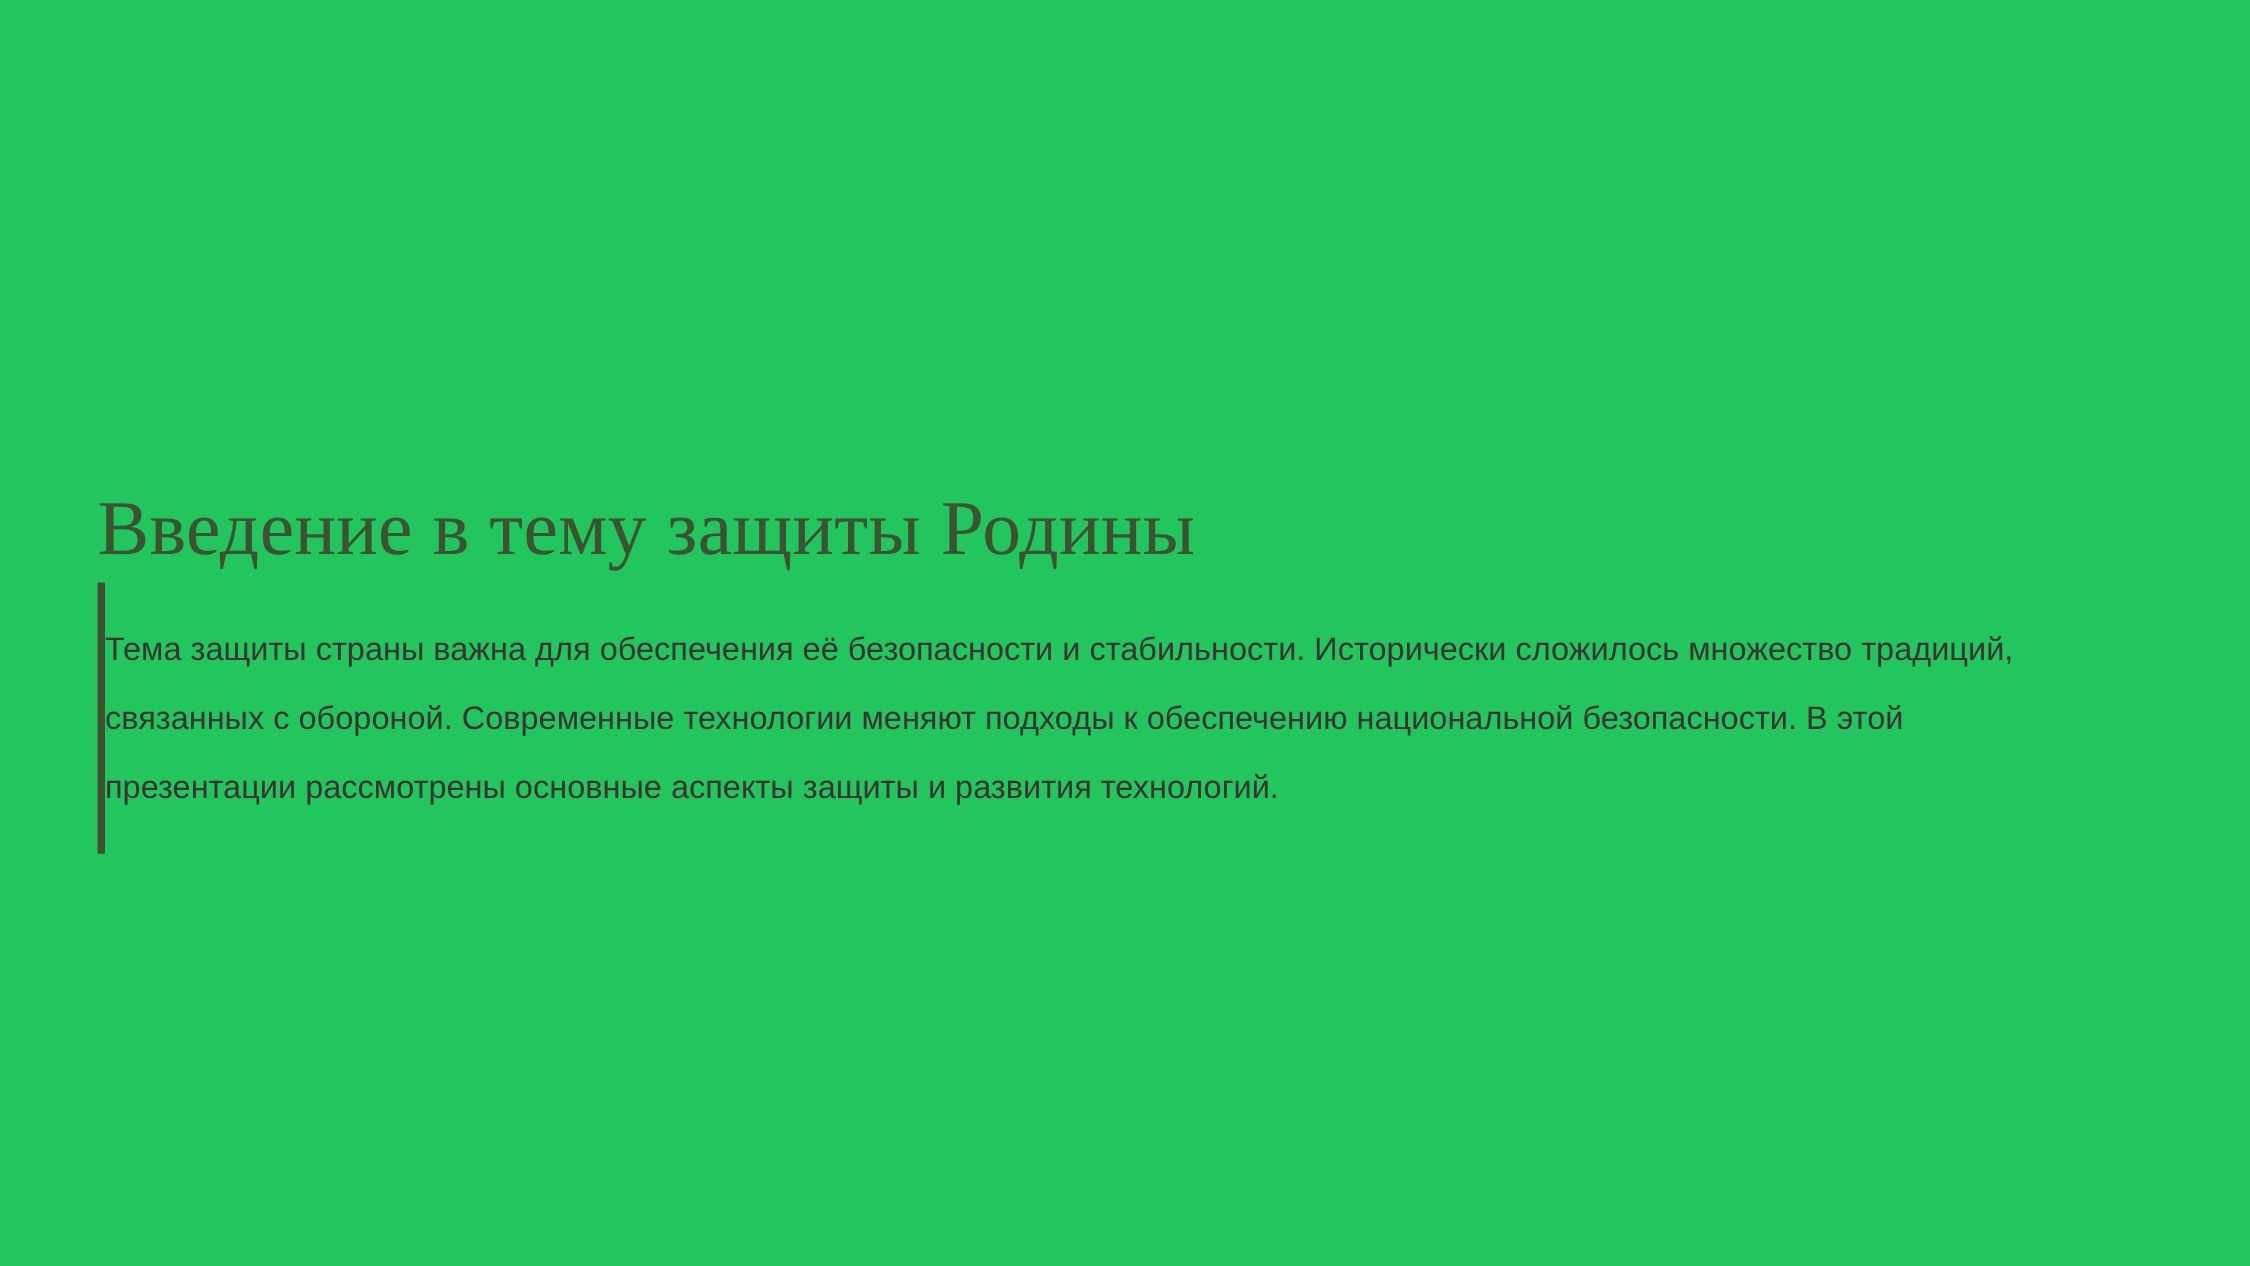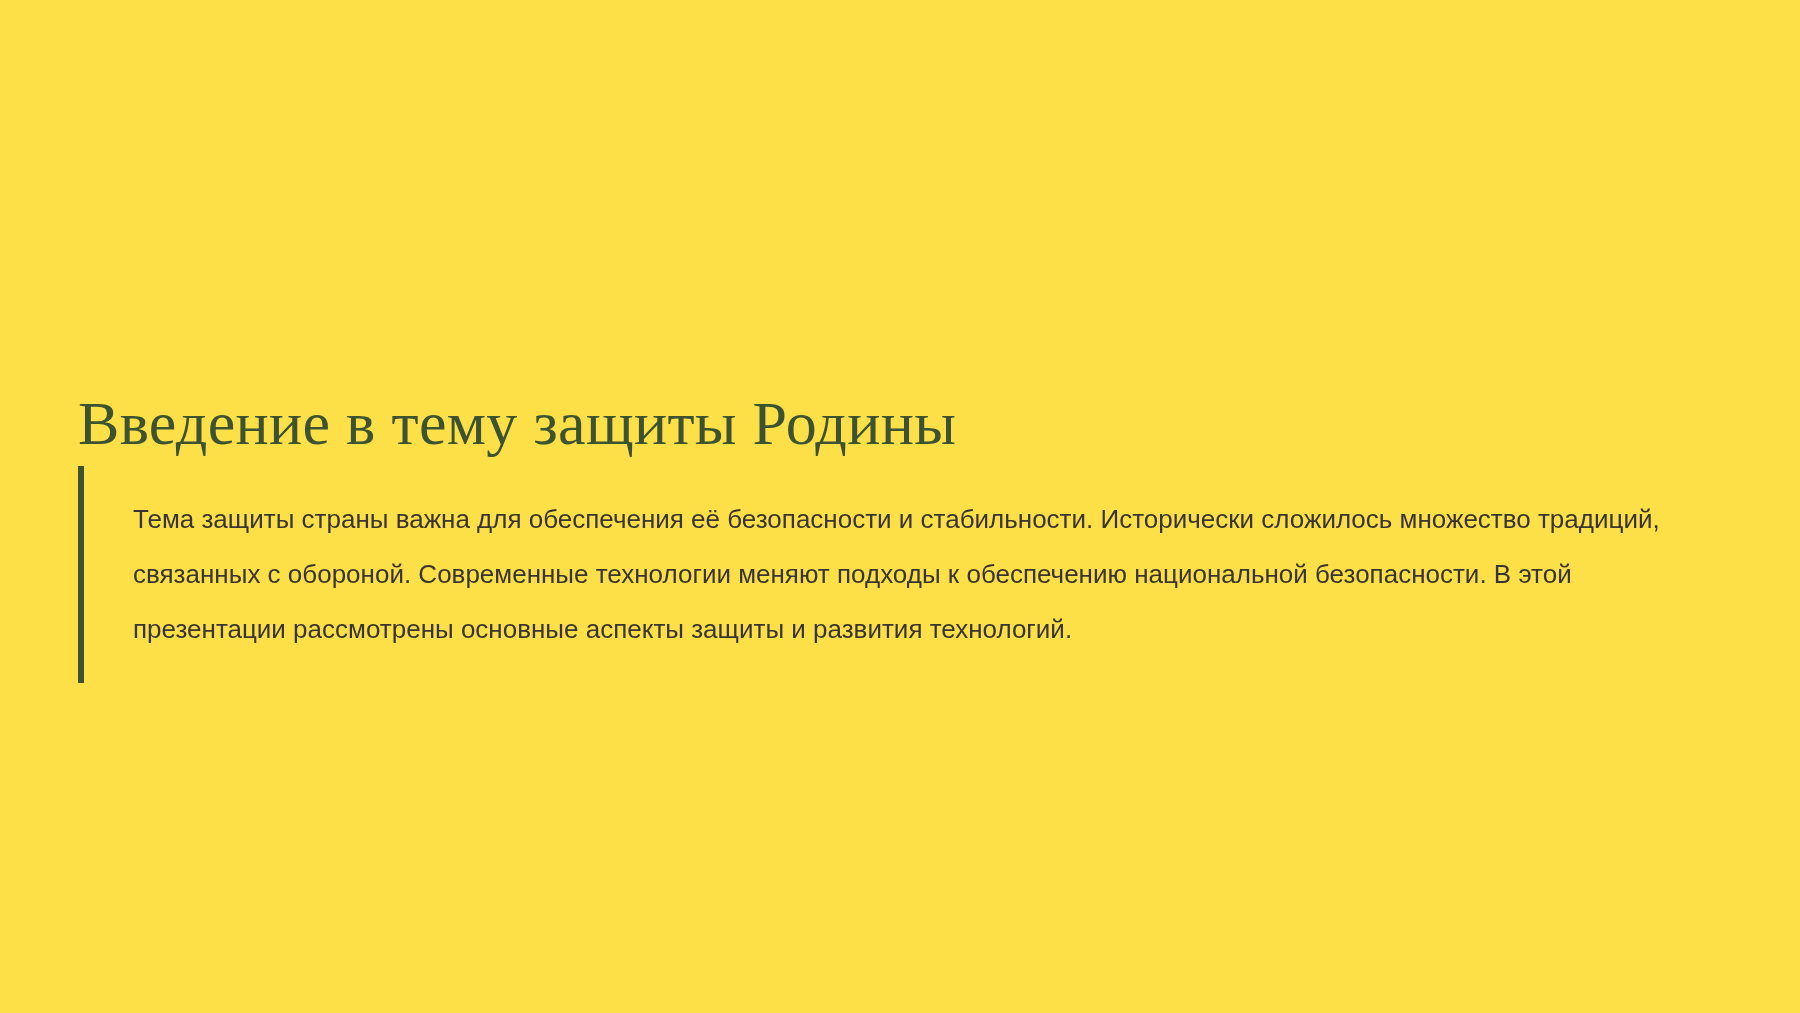--- a/index.html
+++ b/index.html
@@ -10,21 +10,21 @@
     width: 1800px;
     height: 1013px;
     background: #FDF3E3;
     font-family: "Liberation Sans", sans-serif;
     overflow: hidden;
   }
   .slide {
     position: relative;
     width: 1800px;
     height: 1013px;
-    background: #fde047;
+    background: #22c55e;
     box-sizing: border-box;
   }
   .slide-title {
     position: absolute;
     left: 78px;
     top: 342px;
     font-family: "Liberation Serif", "DejaVu Serif", serif;
     font-size: 62px;
     line-height: 78px;
     font-weight: 400;
@@ -40,21 +40,20 @@
     display: flex;
     align-items: stretch;
   }
   .accent-bar {
     width: 6px;
     min-height: 201px;
     background: #3C5230;
     flex: 0 0 6px;
   }
   .body-text {
-    margin-left: 49px;
     font-family: "Liberation Sans", "DejaVu Sans", sans-serif;
     font-size: 26px;
     line-height: 55px;
     font-weight: 400;
     color: #3A3430;
     max-width: 1535px;
     text-align: left;
   }
 </style>
 </head>

